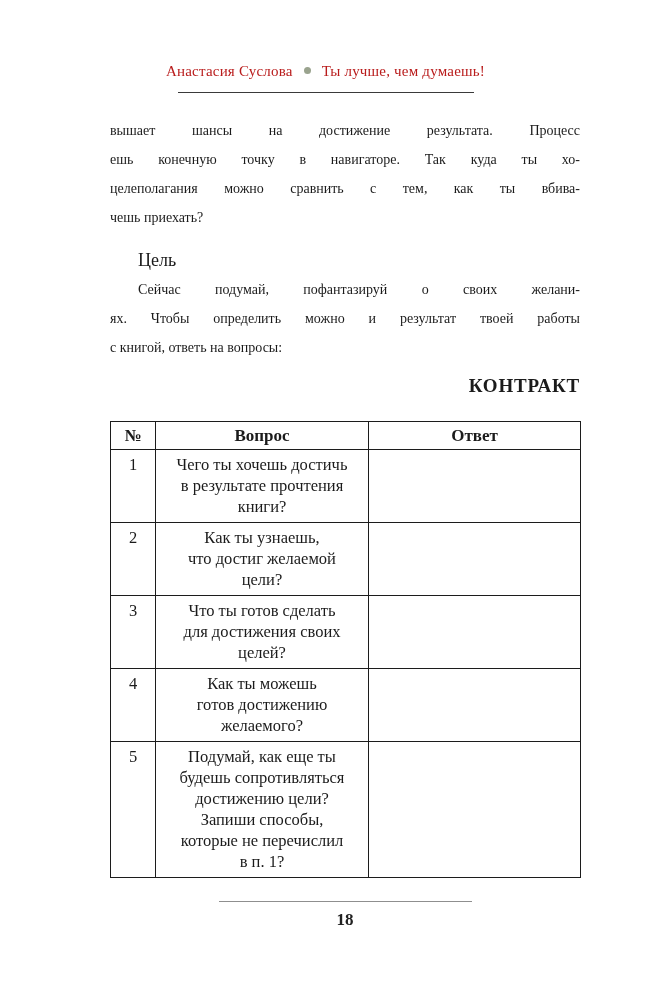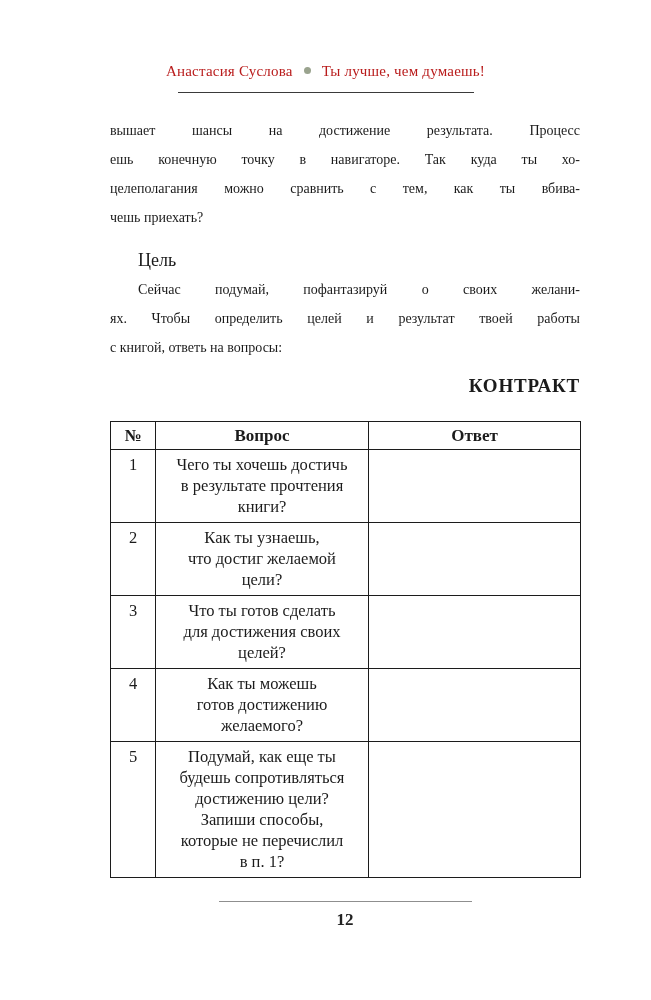--- a/index.html
+++ b/index.html
@@ -57,21 +57,21 @@
       <div class="tline">вышает шансы на достижение результата. Процесс</div>
       <div class="tline">ешь конечную точку в навигаторе. Так куда ты хо-</div>
       <div class="tline">целеполагания можно сравнить с тем, как ты вбива-</div>
       <div class="tline last">чешь приехать?</div>
     </div>
 
     <div class="subhead">Цель</div>
 
     <div class="para">
       <div class="tline indent">Сейчас подумай, пофантазируй о своих желани-</div>
-      <div class="tline">ях. Чтобы определить целей и результат твоей работы</div>
+      <div class="tline">ях. Чтобы определить можно и результат твоей работы</div>
       <div class="tline last">с книгой, ответь на вопросы:</div>
     </div>
 
     <div class="contract-title">КОНТРАКТ</div>
 
     <table class="contract">
       <colgroup>
         <col style="width:45px">
         <col style="width:213px">
         <col style="width:212px">
@@ -119,17 +119,17 @@
 достижению цели?
 Запиши способы,
 которые не перечислил
 в п. 1?</td>
           <td class="cell-a"></td>
         </tr>
       </tbody>
     </table>
 
     <div class="footer-rule"></div>
-    <div class="page-number">12</div>
+    <div class="page-number">18</div>
 
   </main>
 
 </div>
 
 </body></html>

